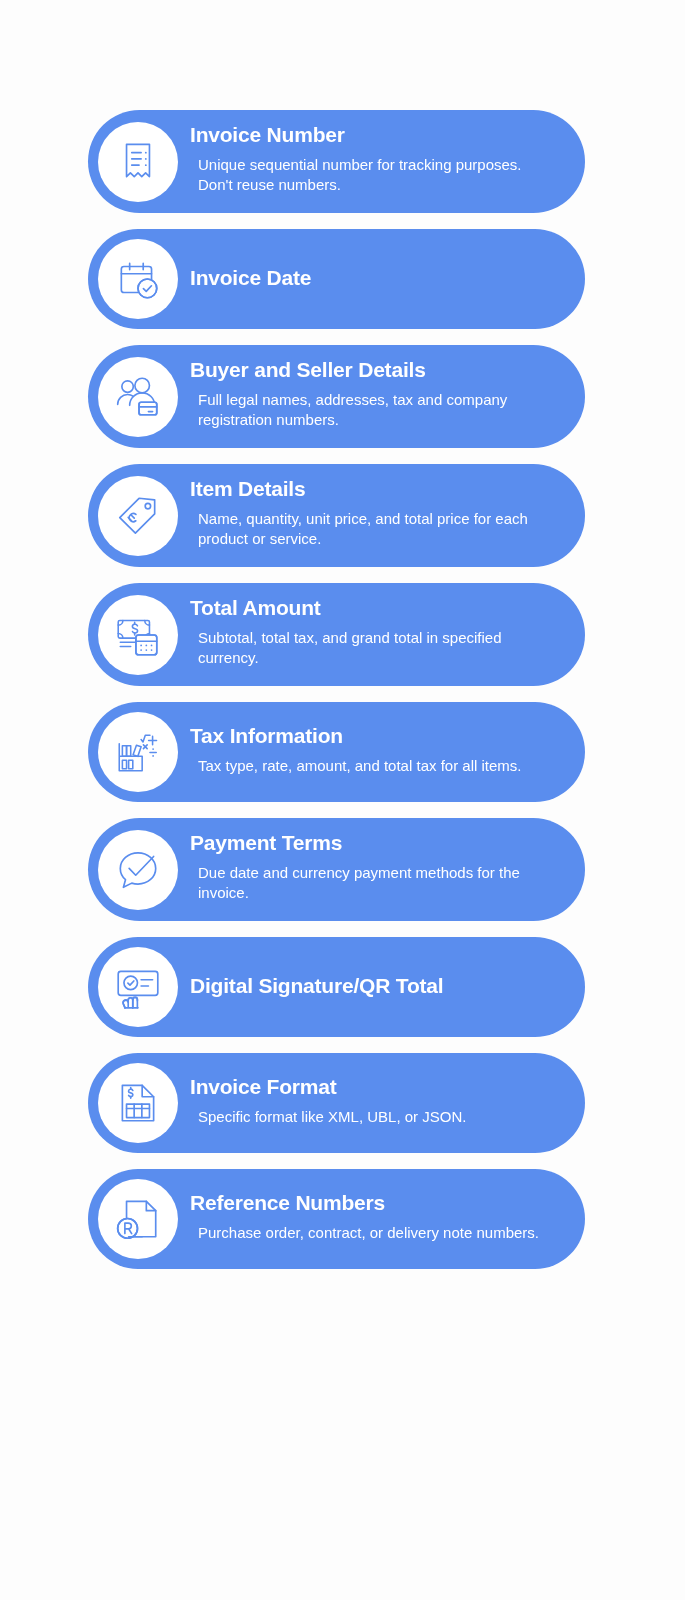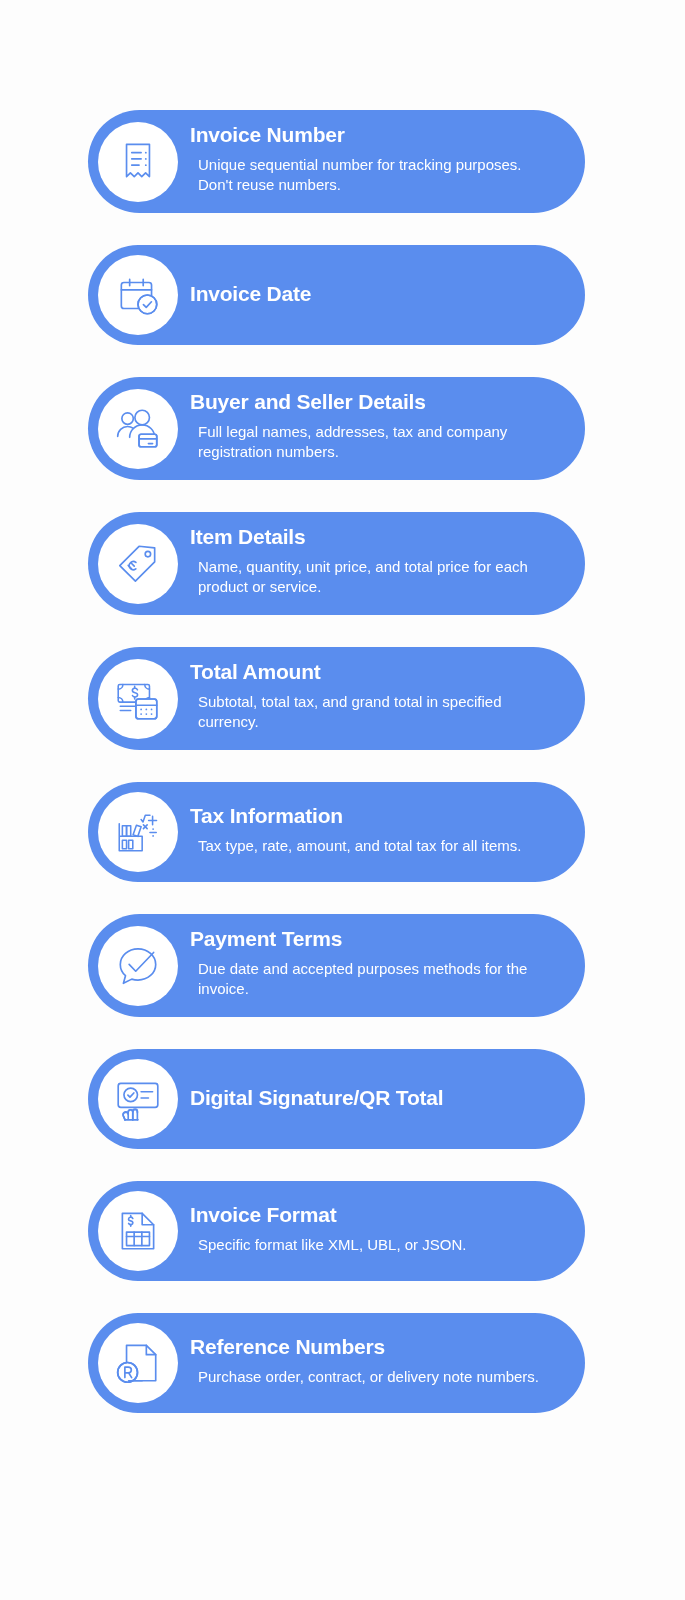--- a/index.html
+++ b/index.html
@@ -19,21 +19,21 @@
     width: 685px;
     height: 1600px;
     background: #fdfdfd;
     box-sizing: border-box;
     padding: 110px 100px 0 88px;
   }
 
   .card-list {
     display: flex;
     flex-direction: column;
-    gap: 32px;
+    gap: 16px;
   }
 
   .card {
     position: relative;
     width: 497px;
     min-height: 100px;
     background: #5a8dee;
     border-radius: 56px;
     display: flex;
     align-items: center;
@@ -205,21 +205,21 @@
 
     <div class="card">
       <div class="icon-badge">
         <svg viewBox="0 0 48 48" fill="none" stroke="#5a8dee" stroke-width="1.6" stroke-linecap="round" stroke-linejoin="round">
           <path d="M41 22.5c0 8.3-7.6 15-17 15-2.1 0-4.1-0.3-6-0.9l-8 4 2-7.3c-3.1-2.7-5-6.4-5-10.8 0-8.3 7.6-15 17-15s17 6.7 17 15z"></path>
           <path d="M15.5 22.5l6.3 6.5L39 11"></path>
         </svg>
       </div>
       <div class="card-text">
         <div class="card-title">Payment Terms</div>
-        <div class="card-desc">Due date and accepted purposes methods for the invoice.</div>
+        <div class="card-desc">Due date and currency payment methods for the invoice.</div>
       </div>
     </div>
 
     <div class="card">
       <div class="icon-badge">
         <svg viewBox="0 0 48 48" fill="none" stroke="#5a8dee" stroke-width="1.6" stroke-linecap="round" stroke-linejoin="round">
           <rect x="5" y="9" width="38" height="23" rx="2.5"></rect>
           <circle cx="17" cy="20" r="6.5"></circle>
           <path d="M14.3 20.2l2 2 3.7-4"></path>
           <path d="M27 17h11M27 23h7"></path>

